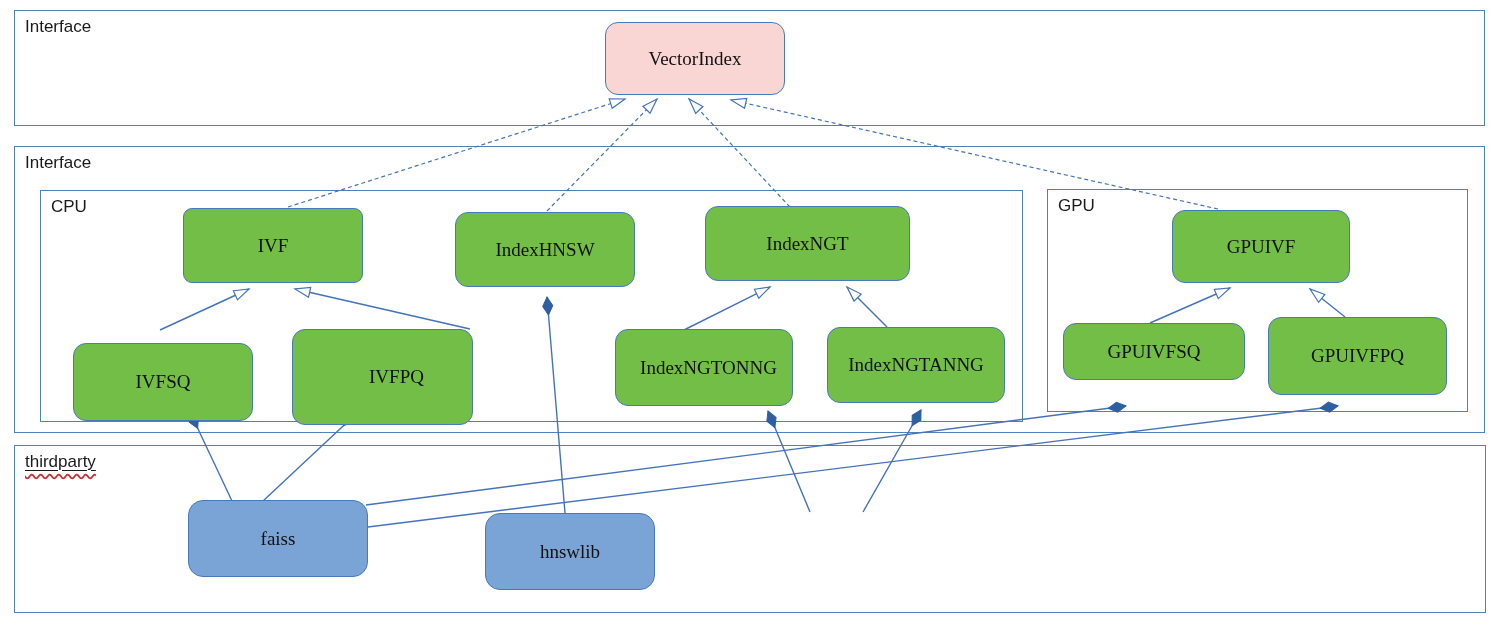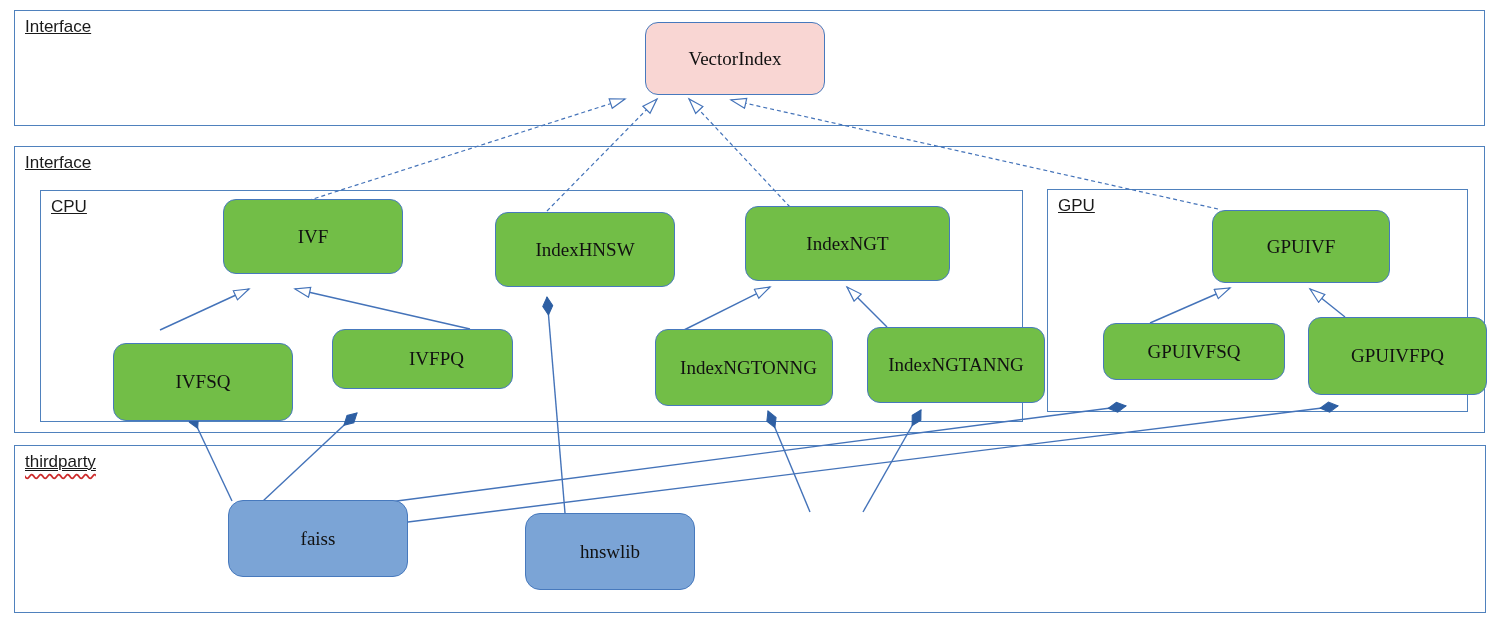--- a/index.html
+++ b/index.html
@@ -16,35 +16,33 @@
     background:transparent;
     box-sizing:border-box;
   }
   .clabel{
     position:absolute;
     left:10px;top:6px;
     font-size:17px;
     color:var(--label-color,#1a1a1a);
     font-family:"Liberation Sans",sans-serif;
     white-space:nowrap;
-    text-decoration:underline;
   }
   .u-solid{ text-decoration:underline solid var(--label-color,#1a1a1a); text-underline-offset:3px; }
   .u-wavy{ text-decoration:underline wavy var(--squiggle,#CC2B2B); text-underline-offset:6px; }
   .node{
     position:absolute;
     box-sizing:border-box;
     border:1.6px solid var(--node-border,#4779BD);
     border-radius:13px;
     display:flex;align-items:center;justify-content:center;
     font-family:"Liberation Serif",serif;
     font-size:19px;
     color:#111;
     z-index:3;
-    margin-left:40px;
   }
   .node.green{ background:var(--green-fill,#72BE47); }
   .node.pink{ background:var(--pink-fill,#F9D6D3); }
   .node.blue{ background:var(--blue-fill,#7BA4D6); border-radius:15px; }
   svg.edges{
     position:absolute;left:0;top:0;z-index:2;
     pointer-events:none;
   }
   svg.edges line{ stroke:var(--edge,#4473B9); stroke-width:1.4; fill:none; }
   svg.edges line.dashed{ stroke-dasharray:4 3; stroke-width:1.2; }
@@ -102,31 +100,31 @@
     <line x1="263" y1="501" x2="357" y2="413" marker-end="url(#mDia)"></line>
     <line x1="366" y1="505" x2="1126" y2="406" marker-end="url(#mDia)"></line>
     <line x1="368" y1="527" x2="1338" y2="406" marker-end="url(#mDia)"></line>
     <line x1="565" y1="513" x2="547" y2="297" marker-end="url(#mDia)"></line>
     <line x1="810" y1="512" x2="768" y2="411" marker-end="url(#mDia)"></line>
     <line x1="863" y1="512" x2="921" y2="410" marker-end="url(#mDia)"></line>
   </svg>
 
   <div class="node pink" style="left:605px;top:22px;width:180px;height:73px;">VectorIndex</div>
 
-  <div class="node green" style="left:183px;top:199px;width:180px;height:75px;">IVF</div>
+  <div class="node green" style="left:183px;top:208px;width:180px;height:75px;border-radius:9px;">IVF</div>
 
   <div class="node green" style="left:455px;top:212px;width:180px;height:75px;">IndexHNSW</div>
 
   <div class="node green" style="left:705px;top:206px;width:205px;height:75px;">IndexNGT</div>
 
   <div class="node green" style="left:1172px;top:210px;width:178px;height:73px;">GPUIVF</div>
 
   <div class="node green" style="left:73px;top:343px;width:180px;height:78px;">IVFSQ</div>
 
-  <div class="node green" style="left:292px;top:329px;width:181px;height:60px;padding-left:28px;">IVFPQ</div>
+  <div class="node green" style="left:292px;top:329px;width:181px;height:96px;padding-left:28px;">IVFPQ</div>
 
   <div class="node green" style="left:615px;top:329px;width:178px;height:77px;padding-left:9px;">IndexNGTONNG</div>
 
   <div class="node green" style="left:827px;top:327px;width:178px;height:76px;">IndexNGTANNG</div>
 
   <div class="node green" style="left:1063px;top:323px;width:182px;height:57px;">GPUIVFSQ</div>
 
   <div class="node green" style="left:1268px;top:317px;width:179px;height:78px;">GPUIVFPQ</div>
 
   <div class="node blue" style="left:188px;top:500px;width:180px;height:77px;">faiss</div>

